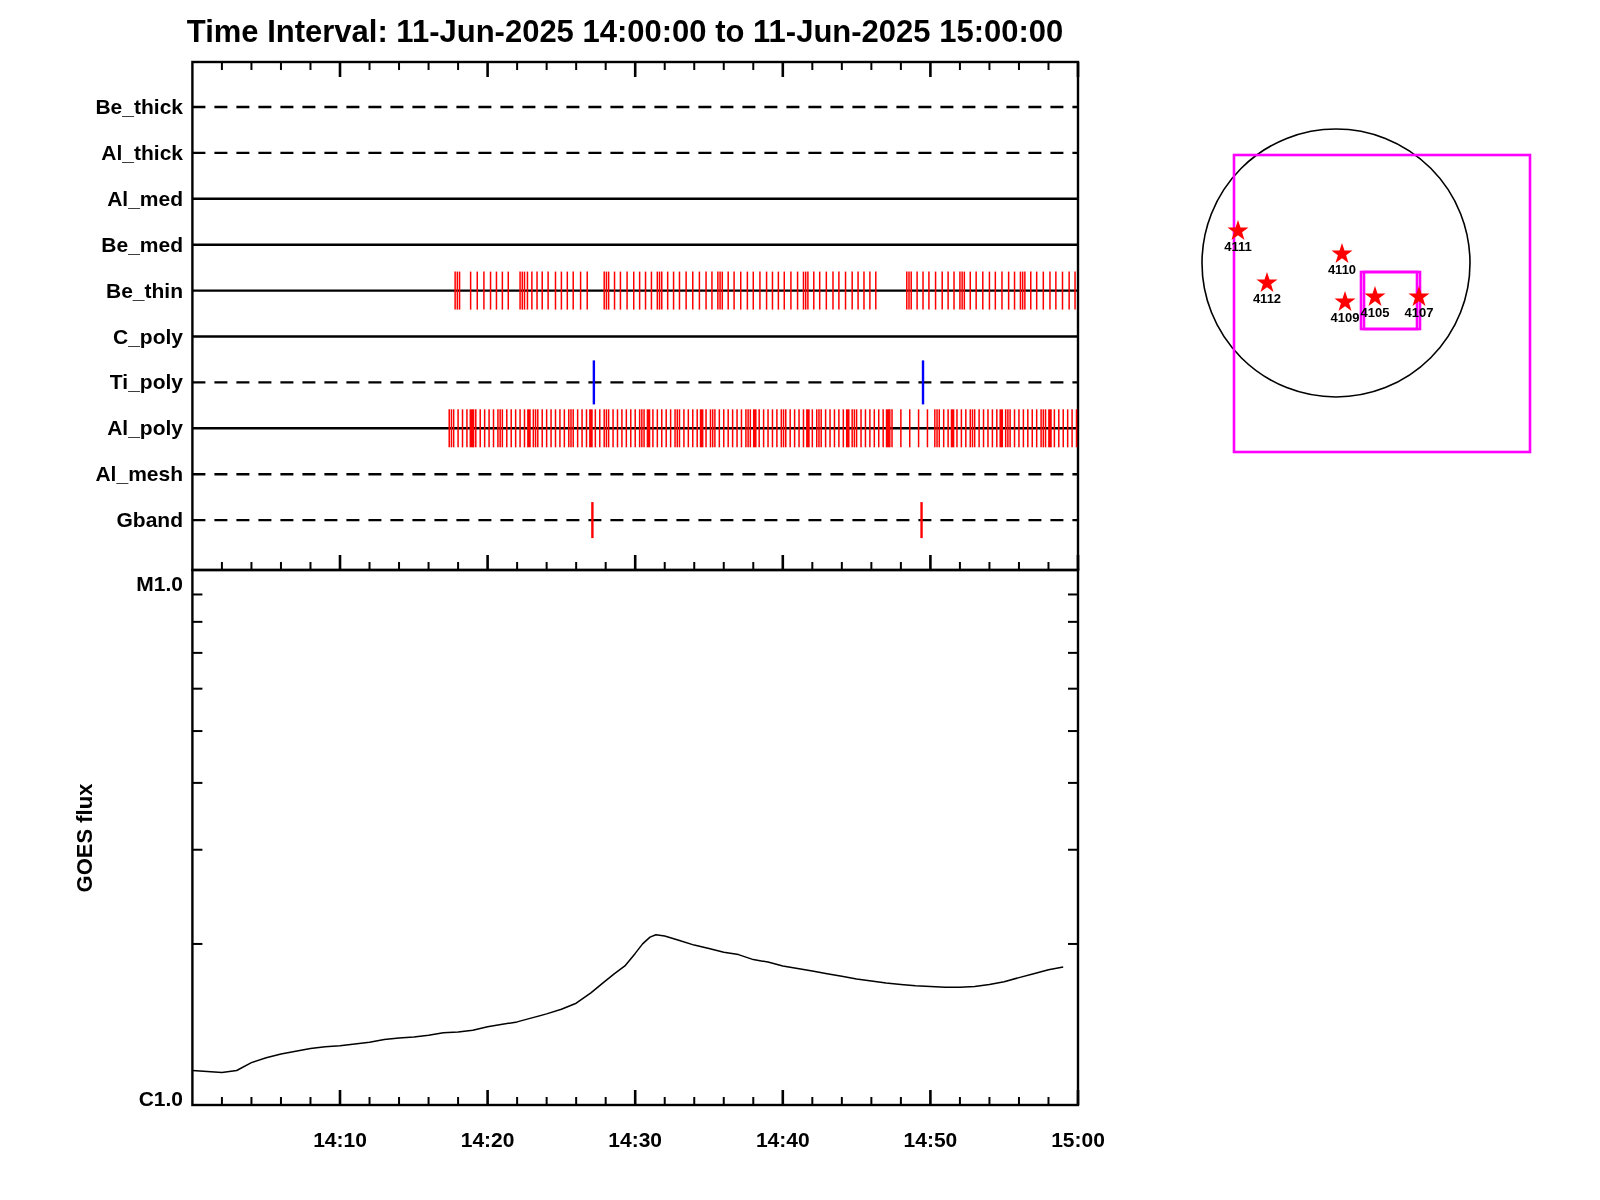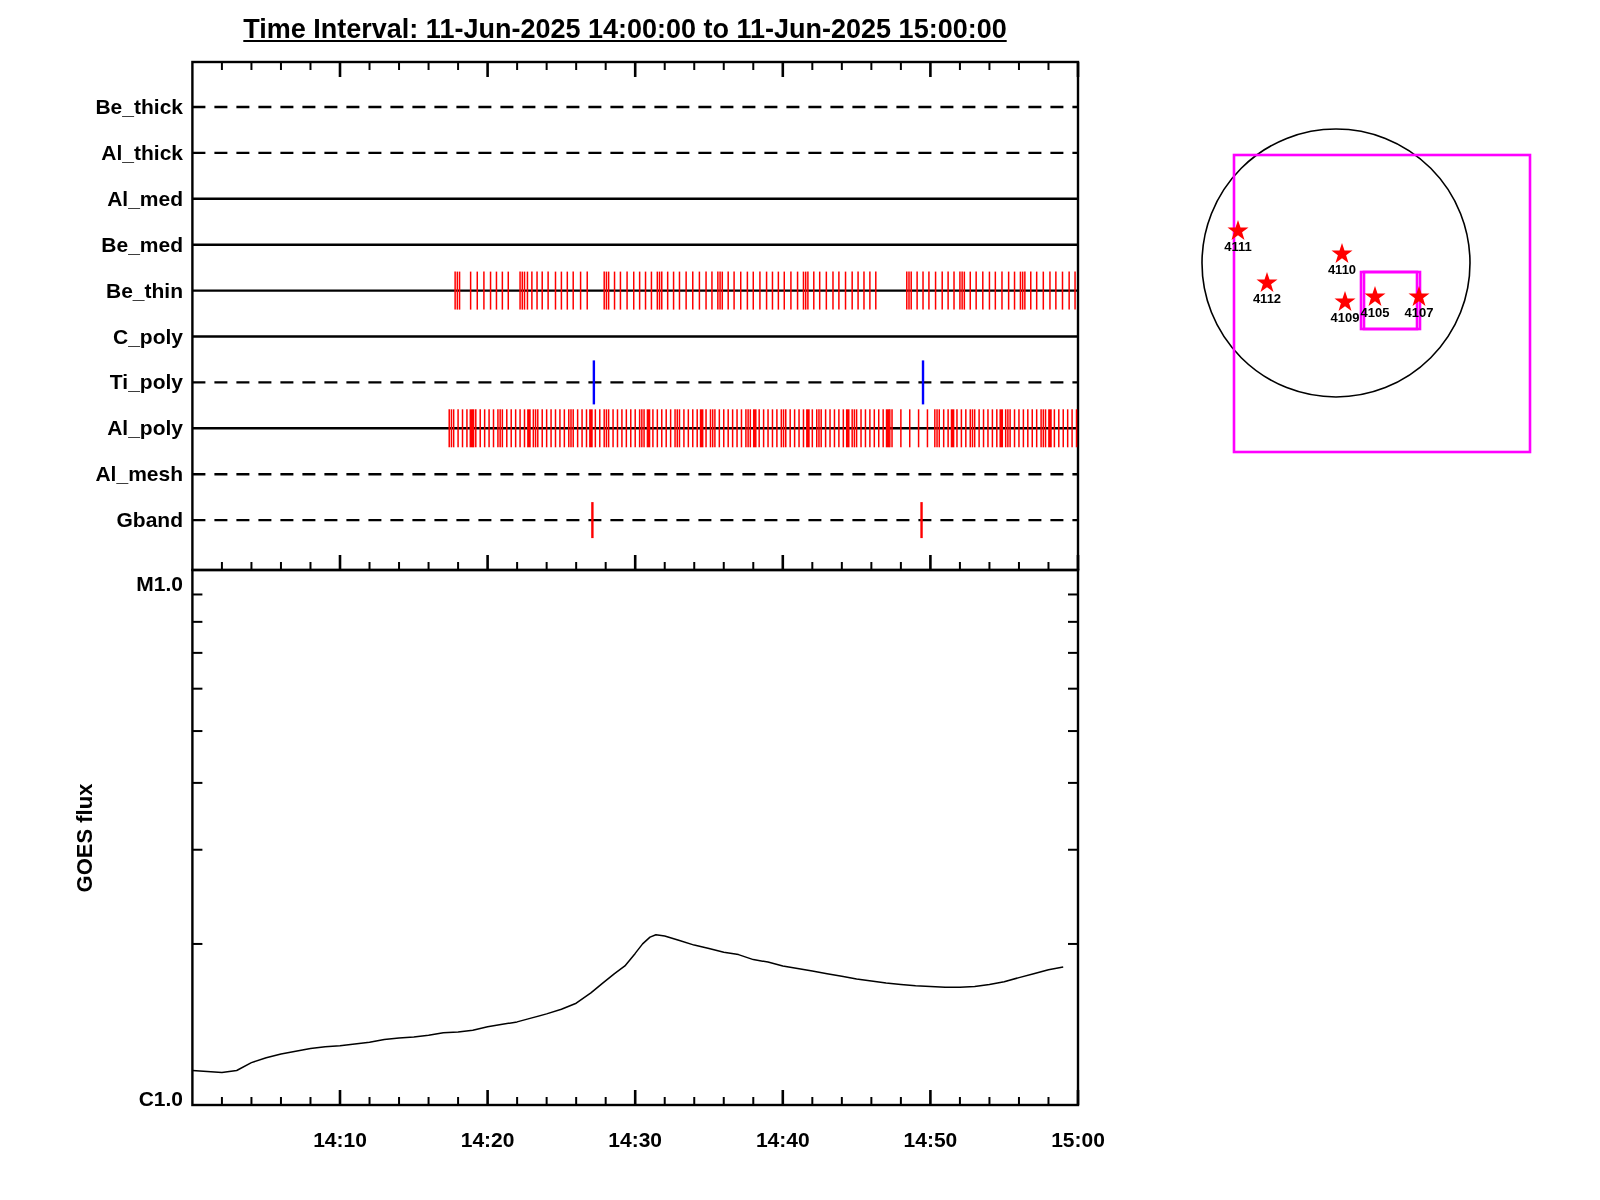--- a/index.html
+++ b/index.html
@@ -1,19 +1,19 @@
 <!DOCTYPE html>
 <html><head>
 <meta charset="utf-8">
 <style>
   html,body{margin:0;padding:0;background:#ffffff;}
   .page{position:relative;width:1600px;height:1200px;background:#ffffff;overflow:hidden;
         font-family:"Liberation Sans",sans-serif;}
   .chart-title{position:absolute;left:0;top:14px;width:1250px;text-align:center;
-        font-size:27px;font-weight:bold;color:#000;text-decoration:underline;}
+        font-size:31px;font-weight:bold;color:#000;}
   svg{position:absolute;left:0;top:0;}
   text{font-family:"Liberation Sans",sans-serif;fill:#000;}
 </style>
 </head>
 <body>
 
 <div class="page">
   <div class="chart-title">Time Interval: 11-Jun-2025 14:00:00 to 11-Jun-2025 15:00:00</div>
   <svg id="chart" width="1600" height="1200" viewBox="0 0 1600 1200">
       <g stroke="#000000" stroke-width="2.4" fill="none">

